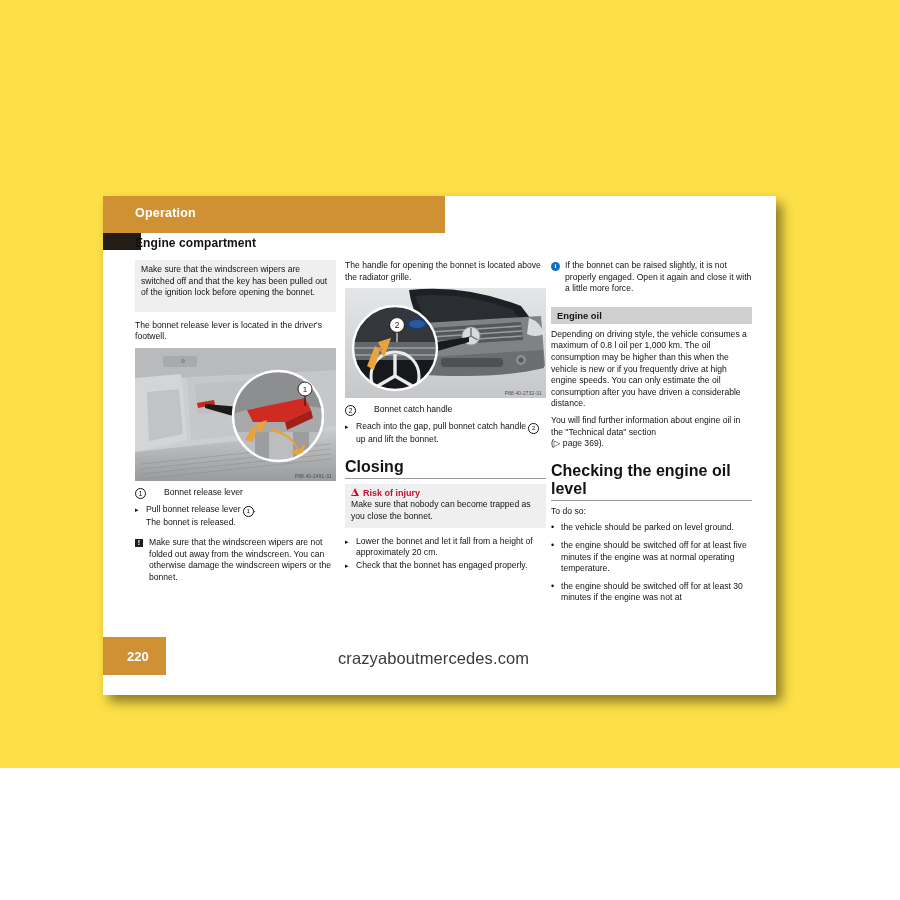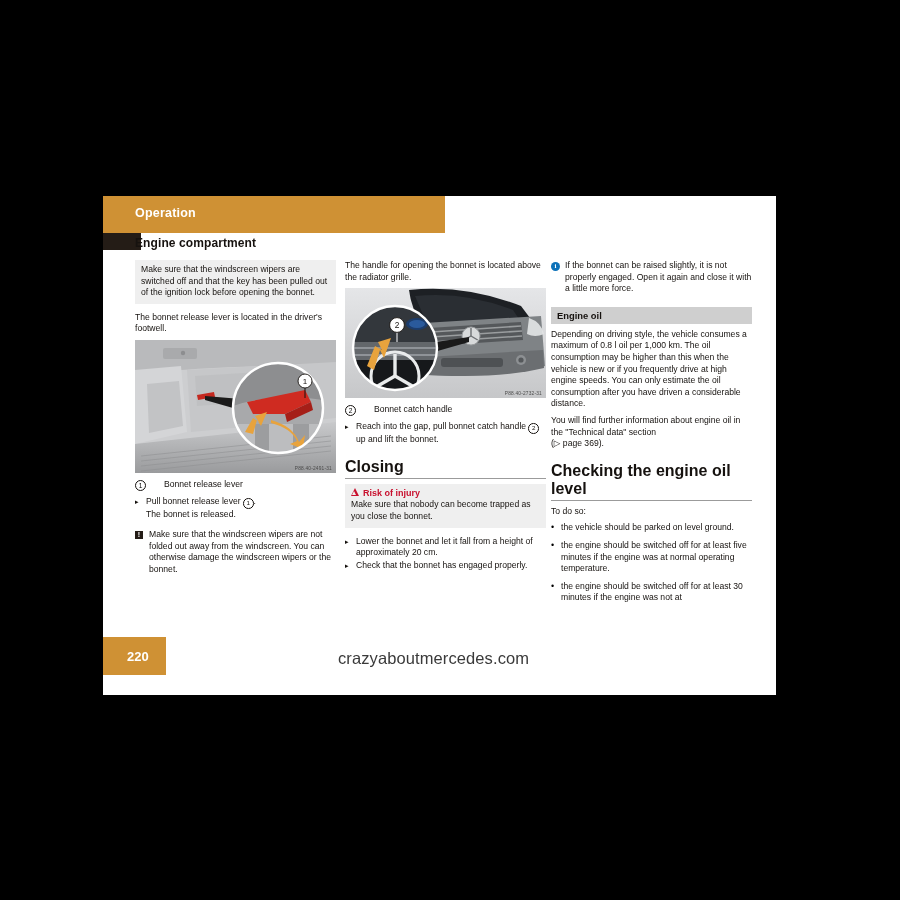--- a/index.html
+++ b/index.html
@@ -1,21 +1,21 @@
 <!DOCTYPE html>
 <html><head>
 <meta charset="utf-8">
 <style>
   html,body{margin:0;padding:0;}
   body{
     width:900px;height:900px;background:#ffffff;
     font-family:"Liberation Sans", sans-serif;
     -webkit-font-smoothing:antialiased;
   }
-  .stage{position:relative;width:900px;height:900px;overflow:hidden;background:#000000;}
+  .stage{position:relative;width:900px;height:768px;overflow:hidden;background:#fde047;}
 
   
   .page{
     position:absolute;left:103px;top:196px;width:673px;height:499px;
     background:#ffffff;
     box-shadow:6px 7px 11px rgba(0,0,0,.45);
   }
 
   
   .hdr-bar{
@@ -46,21 +46,21 @@
   .t{
     font-size:8.6px;line-height:11.6px;color:#16120f;
     text-align:left;
   }
   .gap{height:8px;}
   .gap-s{height:5px;}
   .gap-l{height:12px;}
 
   
   .note{
-    background:#efefef;padding:4px 6px 5px 6px;
+    background:#efefef;padding:4px 6px 13px 6px;
   }
   .note .t{line-height:11.6px;}
 
   
   .warn{background:#efefef;padding:4px 6px 5px 6px;}
   .warn-head{
     font-size:9px;font-weight:bold;color:#c8102e;
     margin:0 0 1px 0;display:flex;align-items:flex-start;gap:4px;
   }
   .tri{

